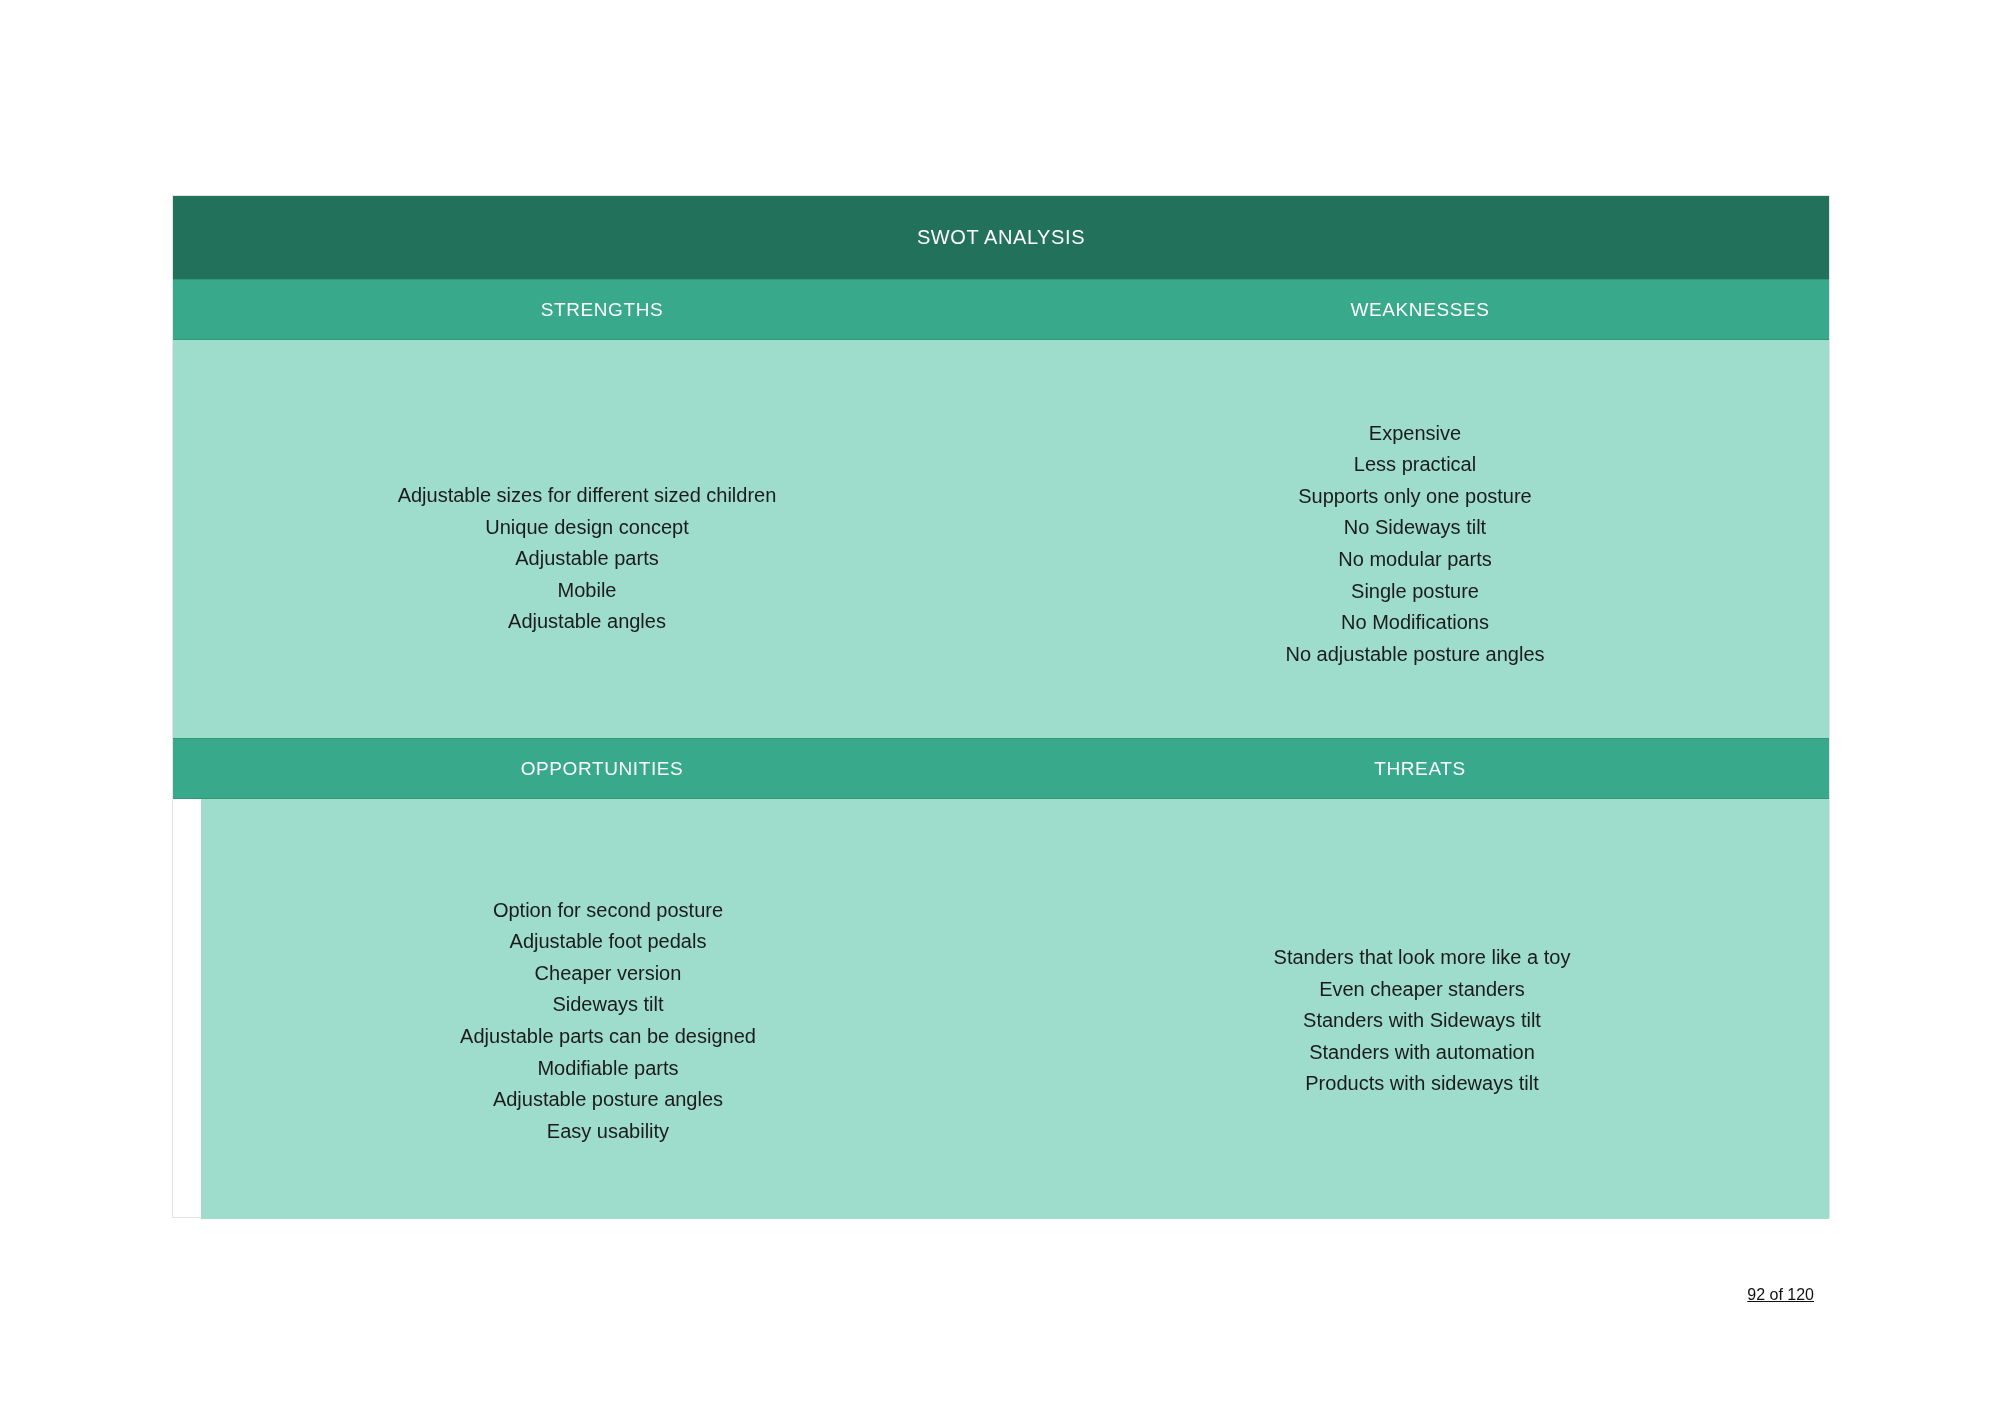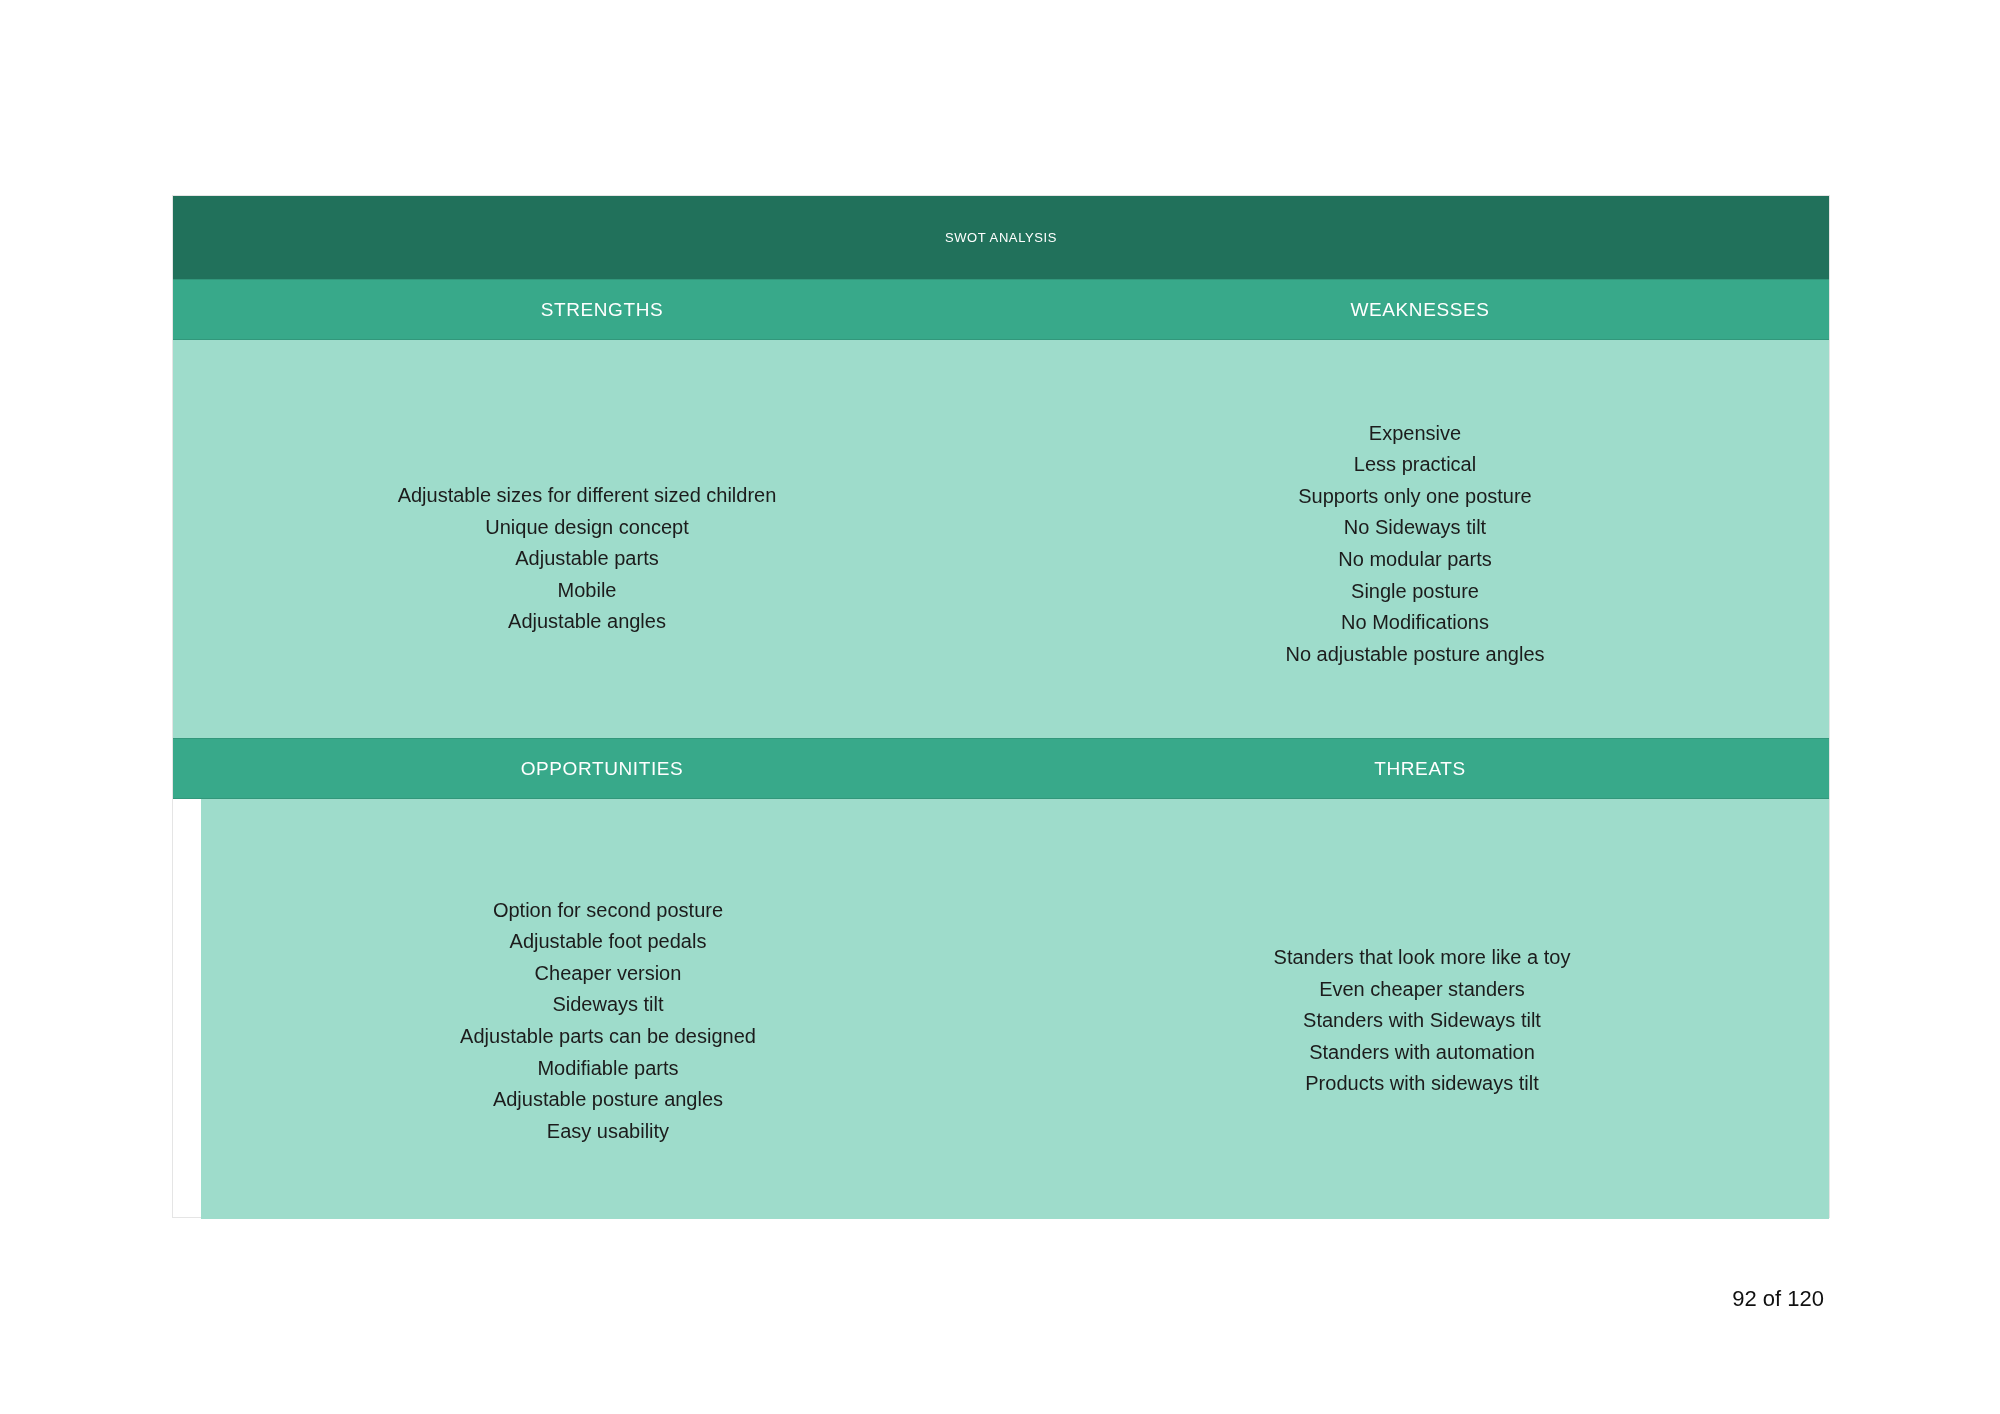--- a/index.html
+++ b/index.html
@@ -26,21 +26,21 @@
   }
 
   .title-bar {
     height: 83px;
     flex: 0 0 83px;
     background: var(--dark, #21715b);
     color: var(--header_text, #ffffff);
     display: flex;
     align-items: center;
     justify-content: center;
-    font-size: 13px;
+    font-size: 20px;
     letter-spacing: 0.6px;
   }
 
   .band {
     height: 61px;
     flex: 0 0 61px;
     background: var(--medium, #38a98a);
     color: var(--header_text, #ffffff);
     display: flex;
     border-top: 1px solid rgba(0,0,0,0.10);
@@ -80,24 +80,25 @@
     white-space: nowrap;
   }
   .offset-s { transform: translateY(20px); }
   .offset-w { transform: translateY(5px); }
   .offset-o { transform: translateY(12px); }
   .offset-t { transform: translateY(12px); }
 
   .page-number {
     position: absolute;
     top: 1286px;
-    right: 176px;
-    font-size: 22px;
+    right: 186px;
+    font-size: 16px;
     color: #111111;
     text-align: right;
+    text-decoration: underline;
   }
 </style>
 </head>
 <body>
 
 <div class="page">
 
   <div class="swot">
 
     <div class="title-bar">

